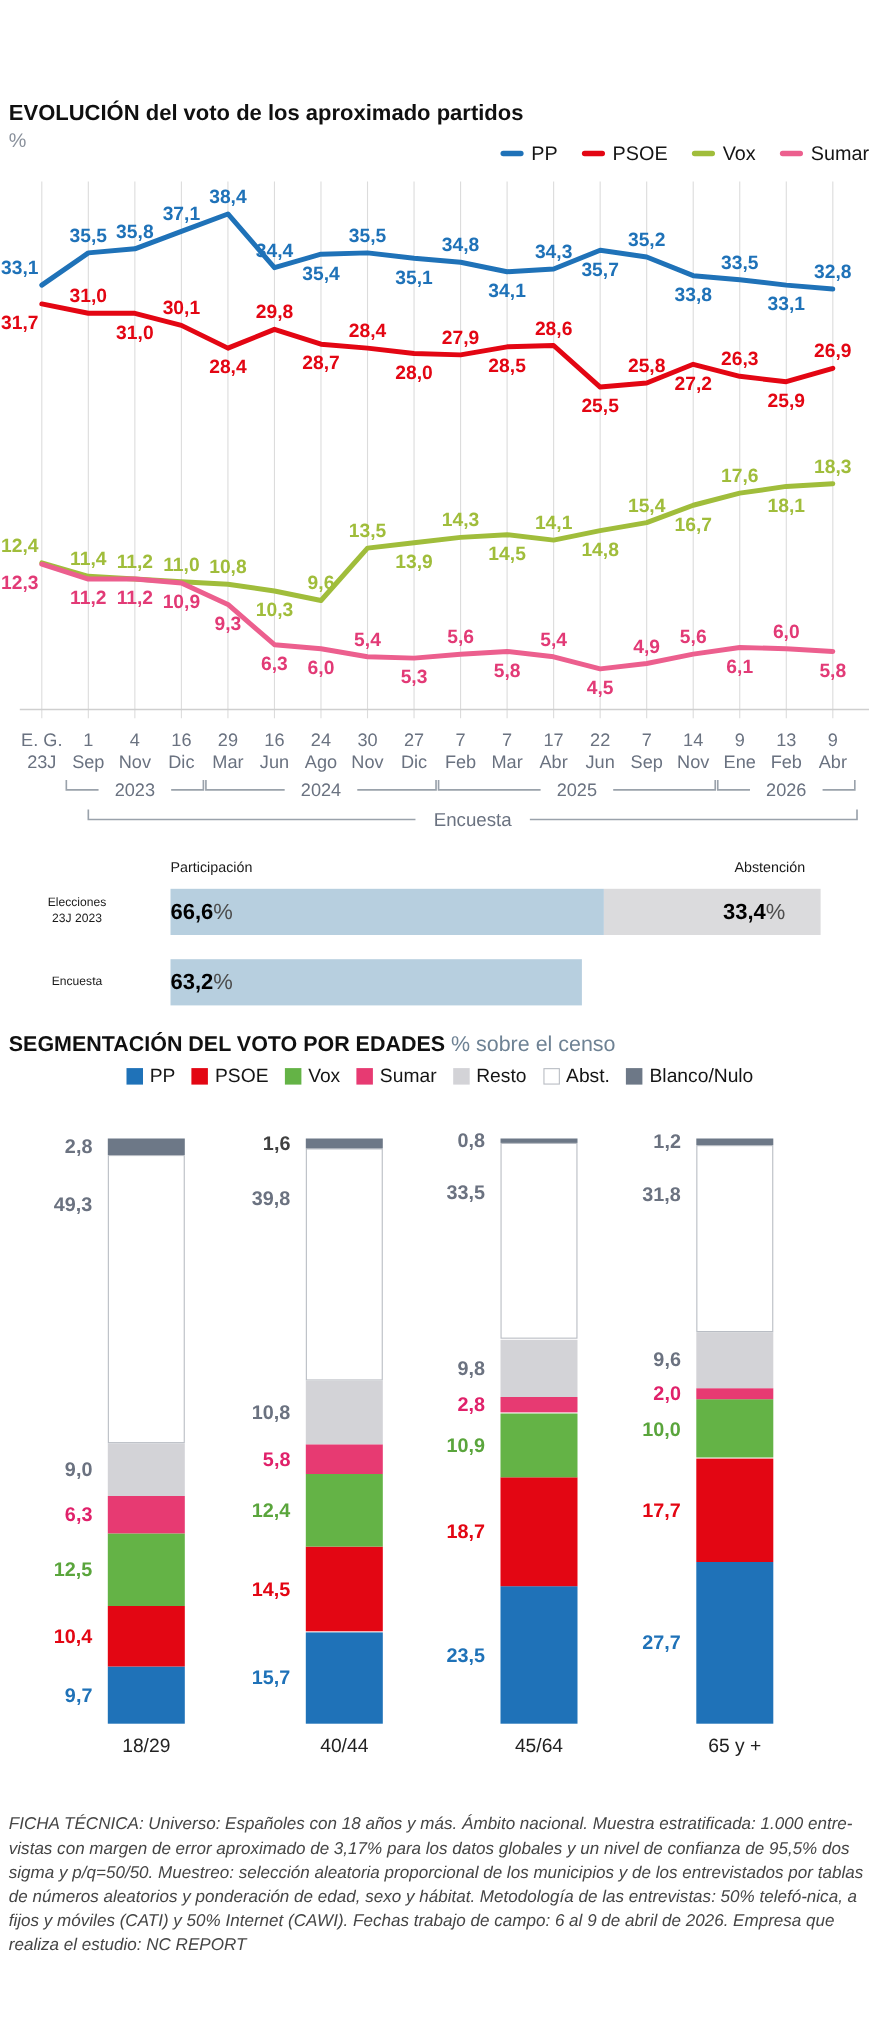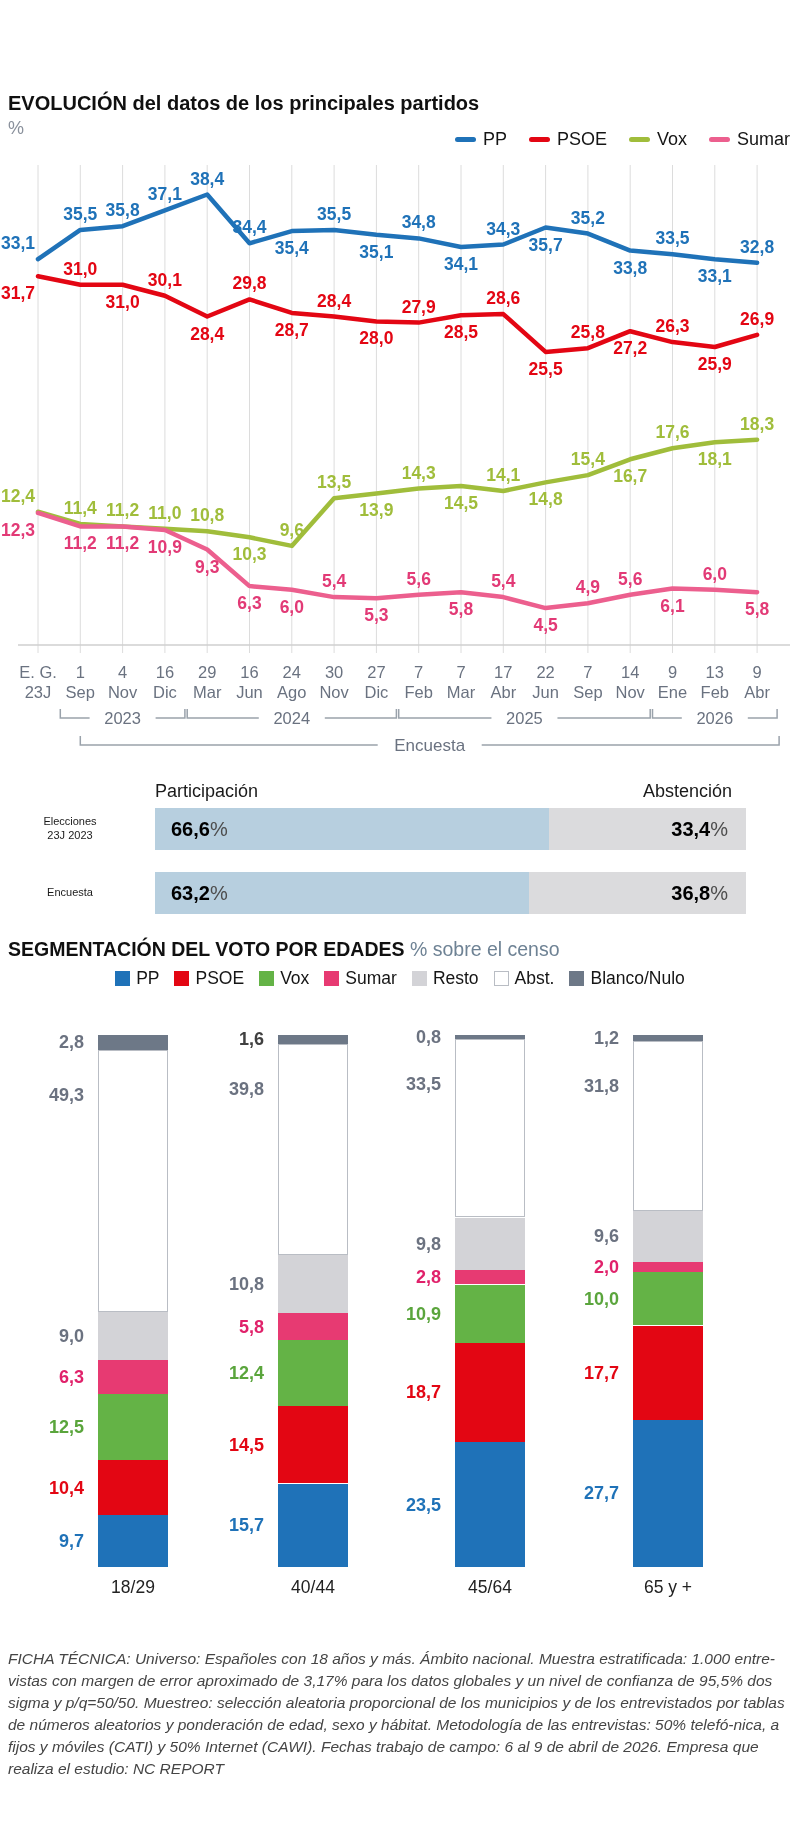--- a/index.html
+++ b/index.html
@@ -7,29 +7,29 @@
         font-family:"Liberation Sans",sans-serif;color:#111;}
   .title1{position:absolute;left:8px;top:92px;font-size:20px;font-weight:bold;color:#101010;}
   .title1 .rest{font-weight:bold;}
   .pct-unit{position:absolute;left:8px;top:118px;font-size:18px;color:#8a919c;}
   .legend1{position:absolute;top:129px;right:10px;display:flex;gap:22px;align-items:center;}
   .legend1 .item{display:flex;align-items:center;gap:7px;font-size:18px;color:#151515;}
   .legend1 .sw{width:21px;height:5px;border-radius:2.5px;display:inline-block;}
   #evo-wrap{position:absolute;left:0;top:135px;width:800px;height:630px;}
   .participation{position:absolute;left:0;top:775px;width:800px;}
   .p-head{position:absolute;top:6px;left:155px;width:591px;display:flex;justify-content:space-between;
-          font-size:18px;color:#1a1a1a;}
+          font-size:13px;color:#1a1a1a;}
   .p-head .ab{padding-right:14px;}
   .p-row{position:absolute;left:0;width:800px;height:42px;}
   .p-row .lab{position:absolute;left:0;top:0;width:140px;height:42px;display:flex;flex-direction:column;
               justify-content:center;align-items:center;font-size:11px;color:#1a1a1a;line-height:1.25;}
   .p-row .bar{position:absolute;left:155px;top:0;width:591px;height:42px;display:flex;}
-  .p-row .part{height:100%;display:flex;align-items:center;padding-left:16px;box-sizing:border-box;}
+  .p-row .part{height:100%;display:flex;align-items:center;padding-left:0;box-sizing:border-box;}
   .p-row .abst{height:100%;flex:1;display:flex;align-items:center;justify-content:flex-end;
-               padding-right:18px;box-sizing:border-box;}
+               padding-right:32px;box-sizing:border-box;}
   .pctnum{font-weight:bold;font-size:20px;color:#000;}
   .pctsign{font-size:20px;color:#4d4d4d;}
   .seg-title{position:absolute;left:8px;top:938px;font-size:19.5px;font-weight:bold;color:#101010;}
   .seg-title .note{font-weight:normal;color:#6e8294;}
   .legend2{position:absolute;left:0;top:968px;width:800px;display:flex;justify-content:center;
            gap:15px;align-items:center;}
   .legend2 .item{display:flex;align-items:center;gap:6px;font-size:17.5px;color:#151515;}
   .legend2 .sq{width:15px;height:15px;display:inline-block;}
   .seg-chart{position:absolute;left:0;top:1020px;width:800px;height:605px;}
   .seg{position:absolute;}
@@ -37,21 +37,21 @@
   .age-label{position:absolute;text-align:center;font-size:17.5px;color:#222;}
   .ficha{position:absolute;left:8px;top:1648px;width:782px;font-size:15.5px;line-height:1.42;
          font-style:italic;color:#454545;}
   svg text{font-family:"Liberation Sans",sans-serif;}
 </style>
 </head>
 <body>
 
 <div class="page">
 
-  <div class="title1"><span>EVOLUCIÓN</span><span class="rest"> del datos de los principales partidos</span></div>
+  <div class="title1"><span>EVOLUCIÓN</span><span class="rest"> del voto de los aproximado partidos</span></div>
 
   <div class="pct-unit">%</div>
 
   <div class="legend1" id="legend1">
       <span class="item">
         <span class="sw" style="background:#1f72b8"></span>
         <span>PP</span>
       </span>
       <span class="item">
         <span class="sw" style="background:#e30613"></span>
@@ -232,23 +232,20 @@
       </div>
     </div>
     <div class="p-row" style="top:97px">
       <div class="lab">
             <span>Encuesta</span>
           </div>
       <div class="bar">
         <div class="part" style="width:63.2%;background:#b7cfdf">
           <span><span class="pctnum">63,2</span><span class="pctsign">%</span></span>
         </div>
-        <div class="abst" style="background:#dbdbdd">
-          <span><span class="pctnum">36,8</span><span class="pctsign">%</span></span>
-        </div>
       </div>
     </div>
       </div>
   </div>
 
   <div class="seg-title"><span>SEGMENTACIÓN DEL VOTO POR EDADES</span><span class="note"> % sobre el censo</span></div>
 
   <div class="legend2" id="legend2">
       <span class="item">
         <span class="sq" style="background:#1f72b8;"></span>

